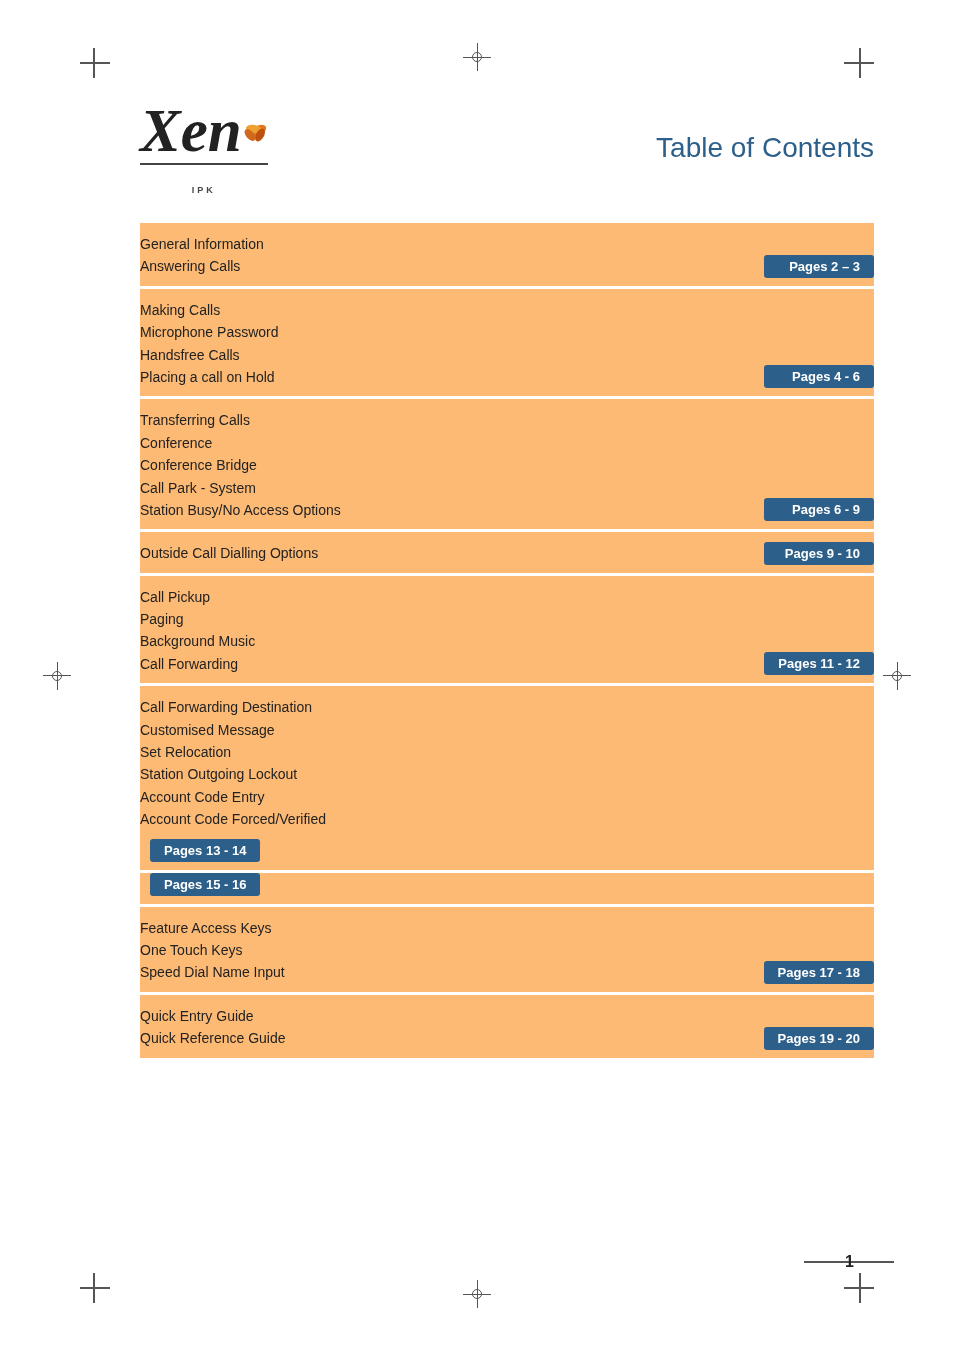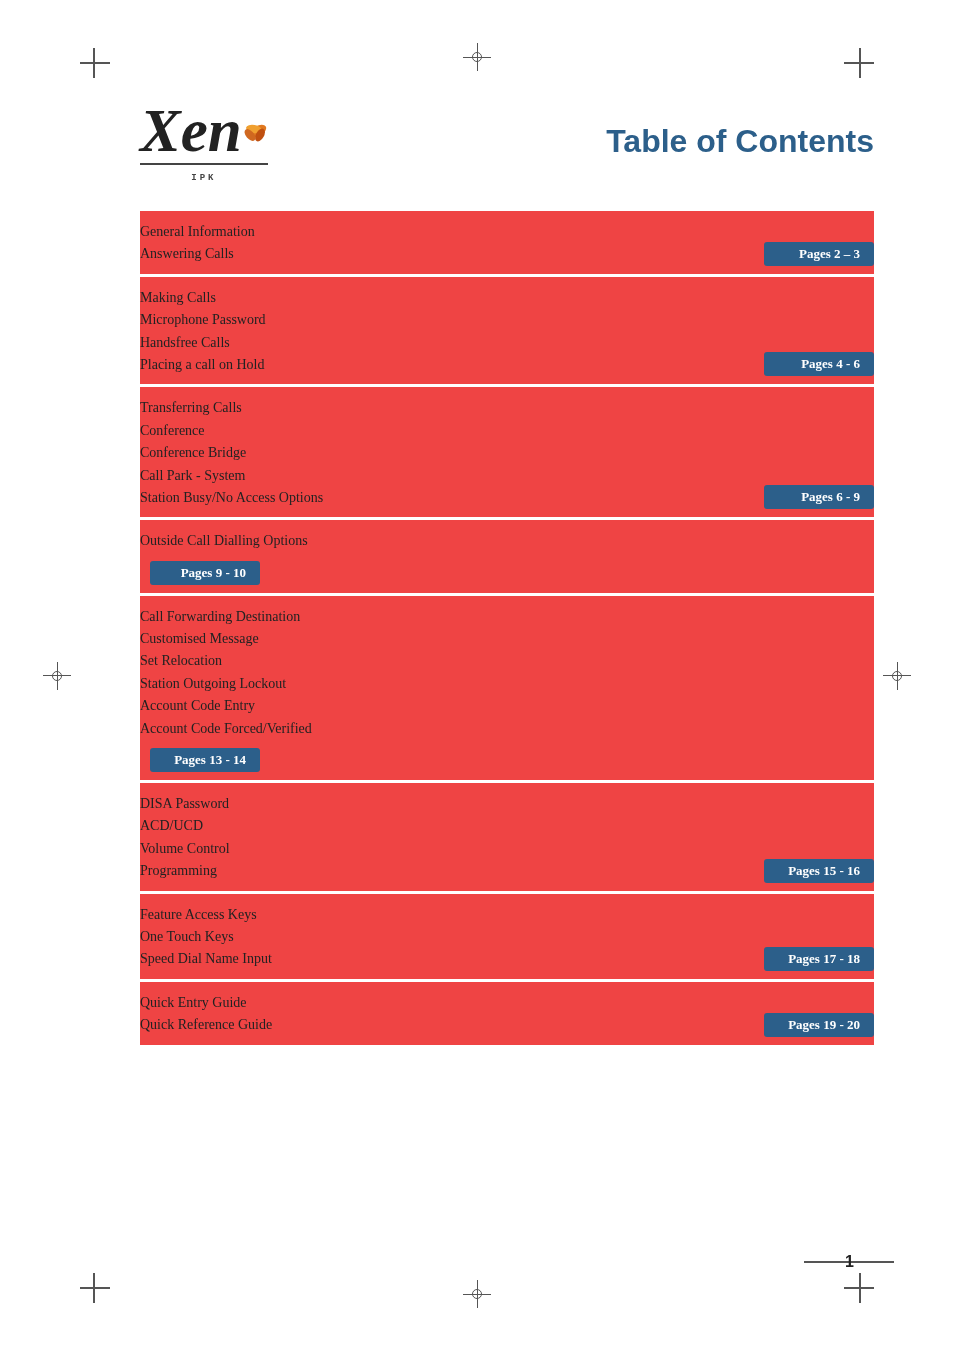--- a/index.html
+++ b/index.html
@@ -95,22 +95,22 @@
       display: flex;
       align-items: center;
       margin-bottom: 28px;
     }
 
     .logo-area {
       margin-right: 40px;
     }
 
     .page-title {
-      font-size: 32px;
-      font-weight: bold;
+      font-size: 28px;
+      font-weight: normal;
       color: #2c5f8a;
       margin-left: 20px;
       flex: 1;
       text-align: right;
     }
 
     
     .toc-container {
       width: 100%;
     }
@@ -147,22 +147,21 @@
       font-size: 13px;
       font-weight: bold;
       padding: 4px 14px;
       border-radius: 3px;
       white-space: nowrap;
       min-width: 110px;
       text-align: right;
     }
 
     .toc-row-bg {
-      background: #ef4444;
-      font-family: Liberation Serif, serif;
+      background: #fdba74;
     }
 
     
     .page-number {
       position: absolute;
       bottom: 80px;
       right: 100px;
       font-size: 16px;
       font-weight: bold;
       color: #222;
@@ -218,21 +217,21 @@
       <div style="display:flex; align-items:flex-end;">
         <span style="font-size:61px; font-style:italic; font-weight:bold; color:#222; font-family:Georgia,serif; line-height:1;">Xen</span>
 
         <svg width="28" height="34" viewBox="0 0 28 34" style="margin-left:-2px; margin-bottom:6px;">
           <ellipse cx="18" cy="10" rx="9" ry="5" fill="#e07820" transform="rotate(-30 18 10)"></ellipse>
           <ellipse cx="14" cy="8" rx="8" ry="4" fill="#f0a030" transform="rotate(10 14 8)"></ellipse>
           <ellipse cx="20" cy="14" rx="7" ry="4" fill="#c05010" transform="rotate(-60 20 14)"></ellipse>
           <ellipse cx="10" cy="14" rx="7" ry="4" fill="#d06820" transform="rotate(50 10 14)"></ellipse>
         </svg>
       </div>
-      <div style="border-top: 2px solid #444; margin-top:2px; padding-top:8px;font-family:Liberation Mono, monospace;">
+      <div style="border-top: 2px solid #444; margin-top:2px; padding-top:20px;">
         <span style="font-size:9px; font-weight:bold; color:#444; letter-spacing:3px; display:block; text-align:center;">IPK</span>
       </div>
     </div>
 
     <div class="page-title">Table of Contents</div>
   </div>
 
   <div class="toc-container" id="toc-template">
   <div class="toc-row toc-row-bg" style="margin-bottom: 3px;">
         <div class="toc-left">
@@ -259,48 +258,53 @@
           <span class="topic">Transferring Calls</span>
           <span class="topic">Conference</span>
           <span class="topic">Conference Bridge</span>
           <span class="topic">Call Park - System</span>
           <span class="topic">Station Busy/No Access Options</span>
         </div>
         <div class="toc-right">
           <div class="page-badge">Pages 6 - 9</div>
         </div>
       </div>
-      <div class="toc-row toc-row-bg" style="margin-bottom: 3px; flex-direction: column;">
+      <div class="toc-row toc-row-bg" style="margin-bottom: 3px;">
         <div class="toc-left">
           <span class="topic">Outside Call Dialling Options</span>
         </div>
         <div class="toc-right">
           <div class="page-badge">Pages 9 - 10</div>
+        </div>
+      </div>
+      <div class="toc-row toc-row-bg" style="margin-bottom: 3px;">
+        <div class="toc-left">
+          <span class="topic">Call Pickup</span>
+          <span class="topic">Paging</span>
+          <span class="topic">Background Music</span>
+          <span class="topic">Call Forwarding</span>
+        </div>
+        <div class="toc-right">
+          <div class="page-badge">Pages 11 - 12</div>
         </div>
       </div>
       <div class="toc-row toc-row-bg" style="margin-bottom: 3px; flex-direction: column;">
         <div class="toc-left">
           <span class="topic">Call Forwarding Destination</span>
           <span class="topic">Customised Message</span>
           <span class="topic">Set Relocation</span>
           <span class="topic">Station Outgoing Lockout</span>
           <span class="topic">Account Code Entry</span>
           <span class="topic">Account Code Forced/Verified</span>
         </div>
         <div class="toc-right">
           <div class="page-badge">Pages 13 - 14</div>
         </div>
       </div>
       <div class="toc-row toc-row-bg" style="margin-bottom: 3px;">
-        <div class="toc-left">
-          <span class="topic">DISA Password</span>
-          <span class="topic">ACD/UCD</span>
-          <span class="topic">Volume Control</span>
-          <span class="topic">Programming</span>
-        </div>
         <div class="toc-right">
           <div class="page-badge">Pages 15 - 16</div>
         </div>
       </div>
       <div class="toc-row toc-row-bg" style="margin-bottom: 3px;">
         <div class="toc-left">
           <span class="topic">Feature Access Keys</span>
           <span class="topic">One Touch Keys</span>
           <span class="topic">Speed Dial Name Input</span>
         </div>

